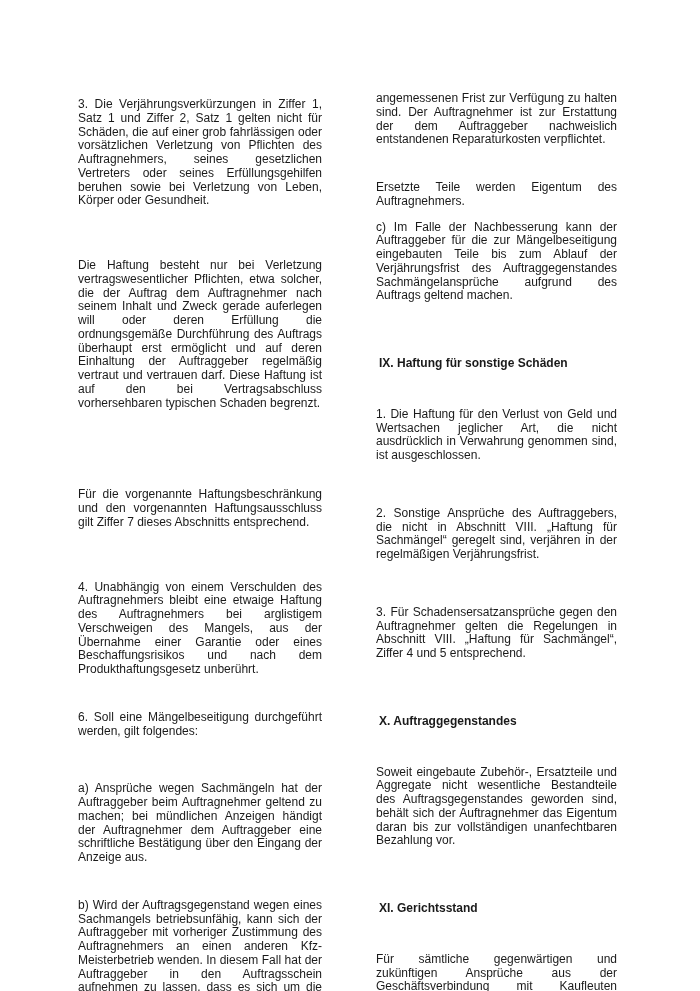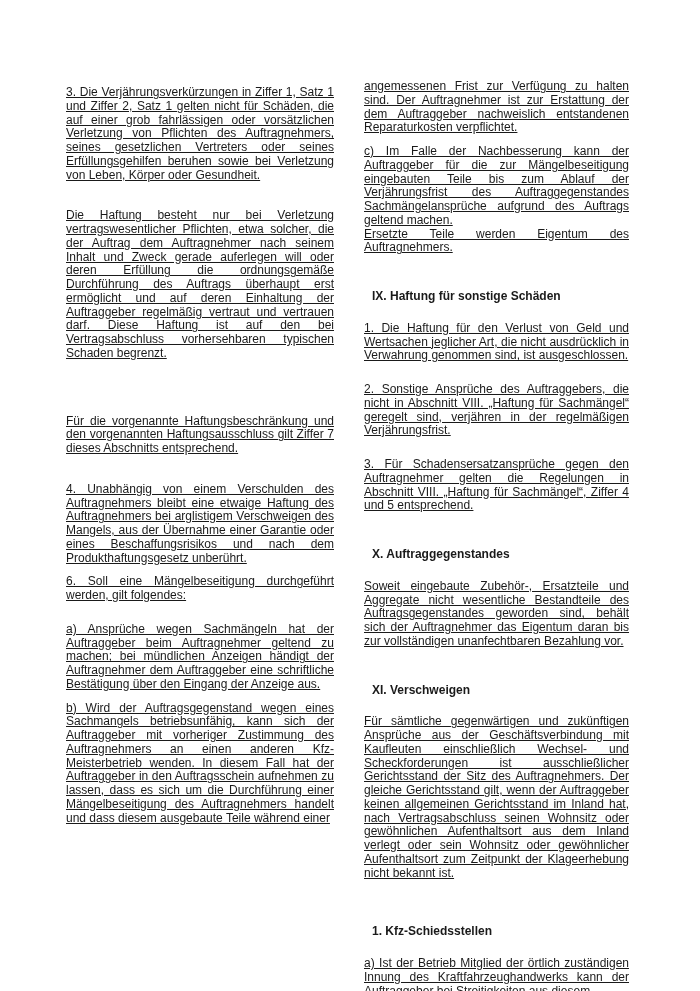--- a/index.html
+++ b/index.html
@@ -5,25 +5,25 @@
   html, body { margin:0; padding:0; background:#ffffff; }
   body { width:700px; height:991px; position:relative; overflow:hidden; }
   .col {
     position:absolute; top:86px;
     font-family:"Liberation Sans", sans-serif;
     font-size:12px; line-height:13.75px; color:#1a1a1a;
     text-align:justify;
   }
   .col.left { left:66px; width:268px; }
   .col.right { left:364px; width:265px; top:80px; }
-  .p { margin:0;text-decoration:underline; }
+  .p { margin:12px; }
   .gap-s { height:10px; }
   .gap-m { height:20px; }
   .gap-l { height:27px; }
-  .h { font-weight:bold; margin:8px; text-align:left; }
+  .h { font-weight:bold; margin:15px; text-align:left; }
 </style>
 </head>
 <body>
 
 <div class="col left">
   <p class="p">3. Die Verjährungsverkürzungen in Ziffer 1, Satz 1 und Ziffer 2, Satz 1 gelten nicht für Schäden, die auf einer grob fahrlässigen oder vorsätzlichen Verletzung von Pflichten des Auftragnehmers, seines gesetzlichen Vertreters oder seines Erfüllungsgehilfen beruhen sowie bei Verletzung von Leben, Körper oder Gesundheit.</p>
   <div class="gap-l"></div>
   <p class="p">Die Haftung besteht nur bei Verletzung vertragswesentlicher Pflichten, etwa solcher, die der Auftrag dem Auftragnehmer nach seinem Inhalt und Zweck gerade auferlegen will oder deren Erfüllung die ordnungsgemäße Durchführung des Auftrags überhaupt erst ermöglicht und auf deren Einhaltung der Auftraggeber regelmäßig vertraut und vertrauen darf. Diese Haftung ist auf den bei Vertragsabschluss vorhersehbaren typischen Schaden begrenzt.</p>
   <div class="gap-l"></div>
   <div class="gap-l"></div>
@@ -34,36 +34,36 @@
   <p class="p">6. Soll eine Mängelbeseitigung durchgeführt werden, gilt folgendes:</p>
   <div class="gap-m"></div>
   <p class="p">a) Ansprüche wegen Sachmängeln hat der Auftraggeber beim Auftragnehmer geltend zu machen; bei mündlichen Anzeigen händigt der Auftragnehmer dem Auftraggeber eine schriftliche Bestätigung über den Eingang der Anzeige aus.</p>
   <div class="gap-s"></div>
   <p class="p">b) Wird der Auftragsgegenstand wegen eines Sachmangels betriebsunfähig, kann sich der Auftraggeber mit vorheriger Zustimmung des Auftragnehmers an einen anderen Kfz-Meisterbetrieb wenden. In diesem Fall hat der Auftraggeber in den Auftragsschein aufnehmen zu lassen, dass es sich um die Durchführung einer Mängelbeseitigung des Auftragnehmers handelt und dass diesem ausgebaute Teile während einer</p>
 </div>
 
 <div class="col right">
   <p class="p">angemessenen Frist zur Verfügung zu halten sind. Der Auftragnehmer ist zur Erstattung der dem Auftraggeber nachweislich entstandenen Reparaturkosten verpflichtet.</p>
   <div class="gap-s"></div>
+  <p class="p">Ersetzte Teile werden Eigentum des Auftragnehmers.</p>
   <p class="p">c) Im Falle der Nachbesserung kann der Auftraggeber für die zur Mängelbeseitigung eingebauten Teile bis zum Ablauf der Verjährungsfrist des Auftraggegenstandes Sachmängelansprüche aufgrund des Auftrags geltend machen.</p>
-  <p class="p">Ersetzte Teile werden Eigentum des Auftragnehmers.</p>
   <div class="gap-l"></div>
   <p class="h">IX. Haftung für sonstige Schäden</p>
   <div class="gap-s"></div>
   <p class="p">1. Die Haftung für den Verlust von Geld und Wertsachen jeglicher Art, die nicht ausdrücklich in Verwahrung genommen sind, ist ausgeschlossen.</p>
   <div class="gap-m"></div>
   <p class="p">2. Sonstige Ansprüche des Auftraggebers, die nicht in Abschnitt VIII. „Haftung für Sachmängel“ geregelt sind, verjähren in der regelmäßigen Verjährungsfrist.</p>
   <div class="gap-m"></div>
   <p class="p">3. Für Schadensersatzansprüche gegen den Auftragnehmer gelten die Regelungen in Abschnitt VIII. „Haftung für Sachmängel“, Ziffer 4 und 5 entsprechend.</p>
   <div class="gap-l"></div>
   <p class="h">X. Auftraggegenstandes</p>
   <div class="gap-s"></div>
   <p class="p">Soweit eingebaute Zubehör-, Ersatzteile und Aggregate nicht wesentliche Bestandteile des Auftragsgegenstandes geworden sind, behält sich der Auftragnehmer das Eigentum daran bis zur vollständigen unanfechtbaren Bezahlung vor.</p>
   <div class="gap-l"></div>
-  <p class="h">XI. Verschweigen</p>
+  <p class="h">XI. Gerichtsstand</p>
   <div class="gap-s"></div>
   <p class="p">Für sämtliche gegenwärtigen und zukünftigen Ansprüche aus der Geschäftsverbindung mit Kaufleuten einschließlich Wechsel- und Scheckforderungen ist ausschließlicher Gerichtsstand der Sitz des Auftragnehmers. Der gleiche Gerichtsstand gilt, wenn der Auftraggeber keinen allgemeinen Gerichtsstand im Inland hat, nach Vertragsabschluss seinen Wohnsitz oder gewöhnlichen Aufenthaltsort aus dem Inland verlegt oder sein Wohnsitz oder gewöhnlicher Aufenthaltsort zum Zeitpunkt der Klageerhebung nicht bekannt ist.</p>
   <div class="gap-l"></div>
   <div class="gap-s"></div>
   <p class="h">1. Kfz-Schiedsstellen</p>
   <div class="gap-s"></div>
   <p class="p">a) Ist der Betrieb Mitglied der örtlich zuständigen Innung des Kraftfahrzeughandwerks kann der Auftraggeber bei Streitigkeiten aus diesem</p>
 </div>
 
 </body></html>

